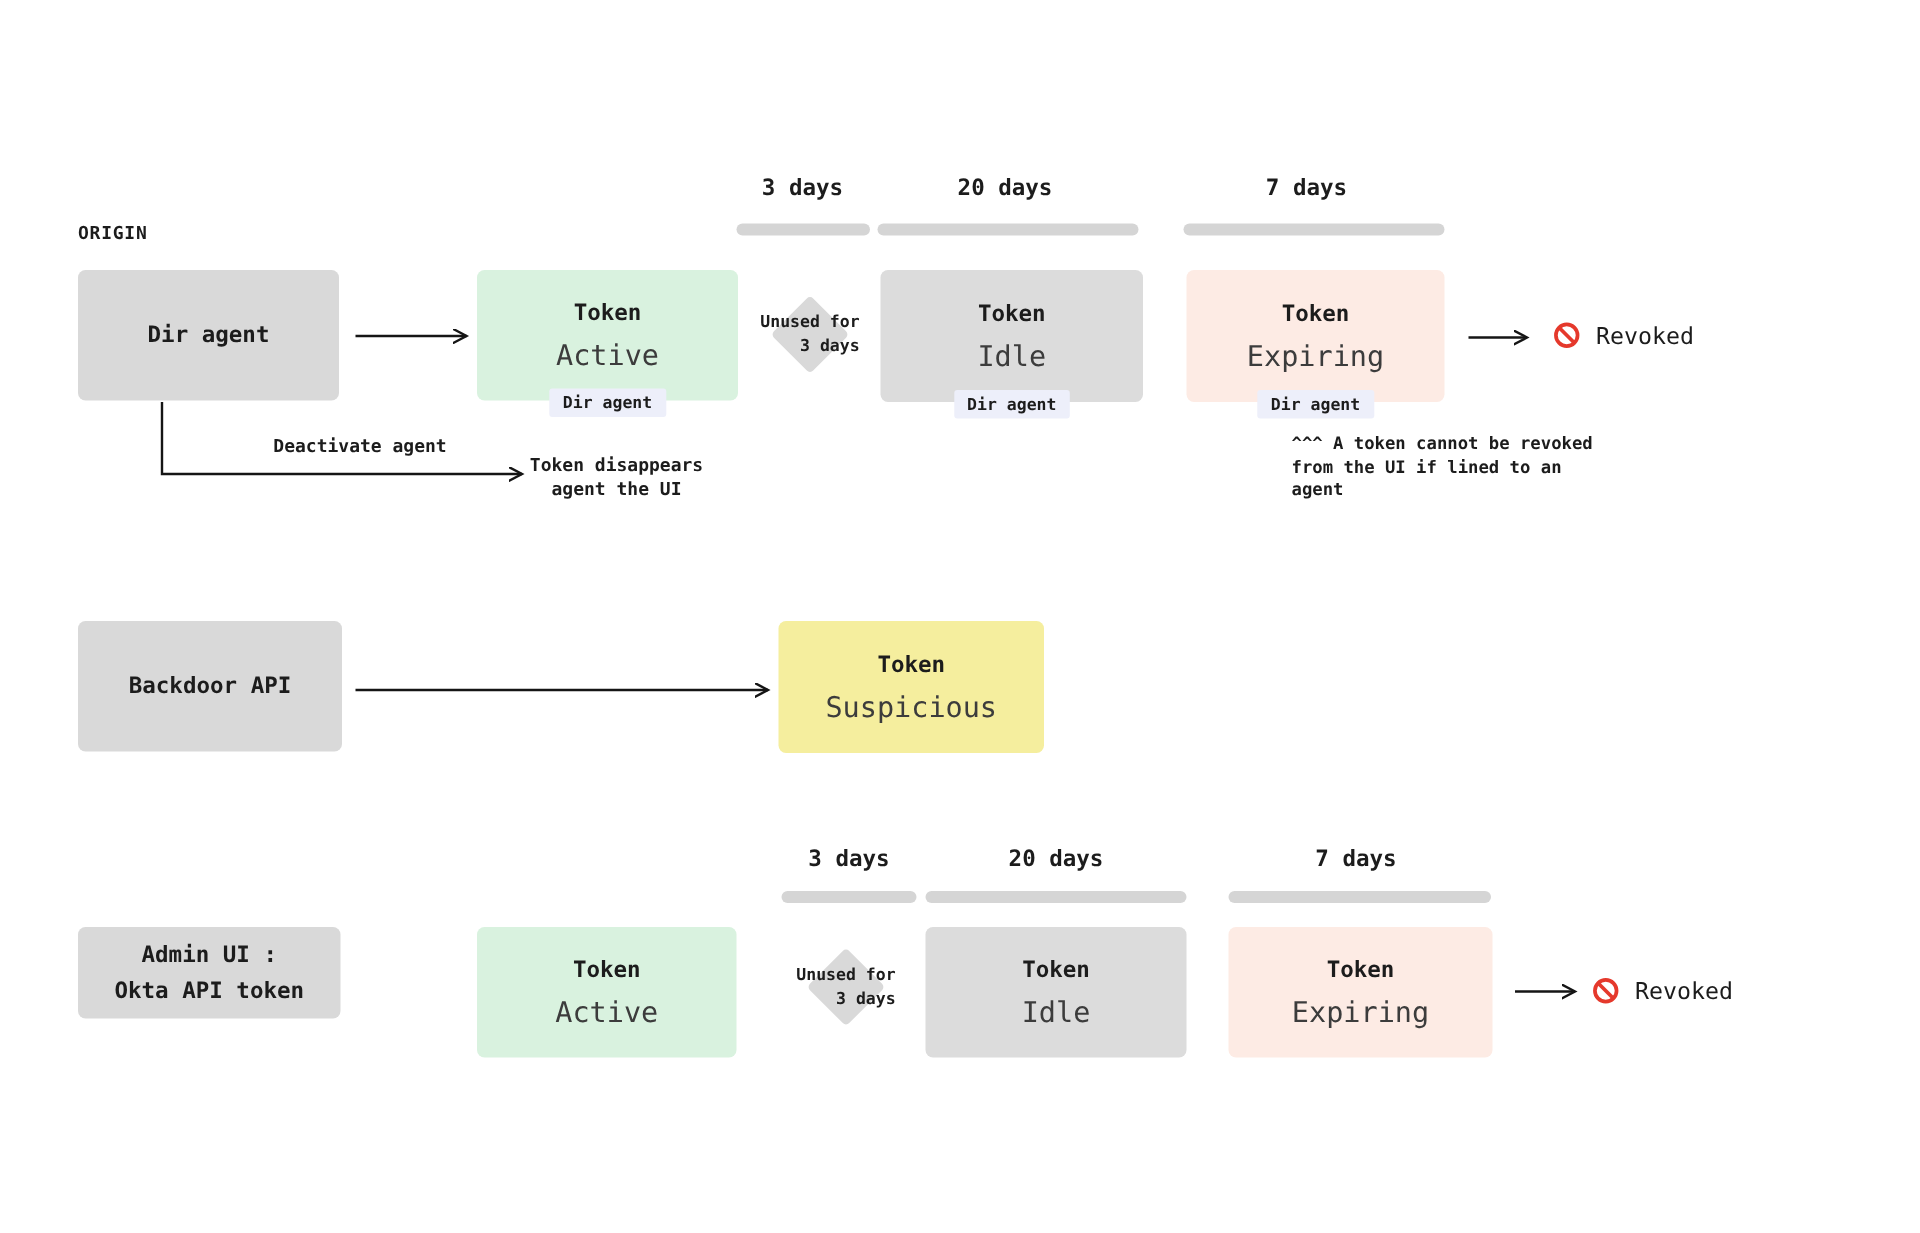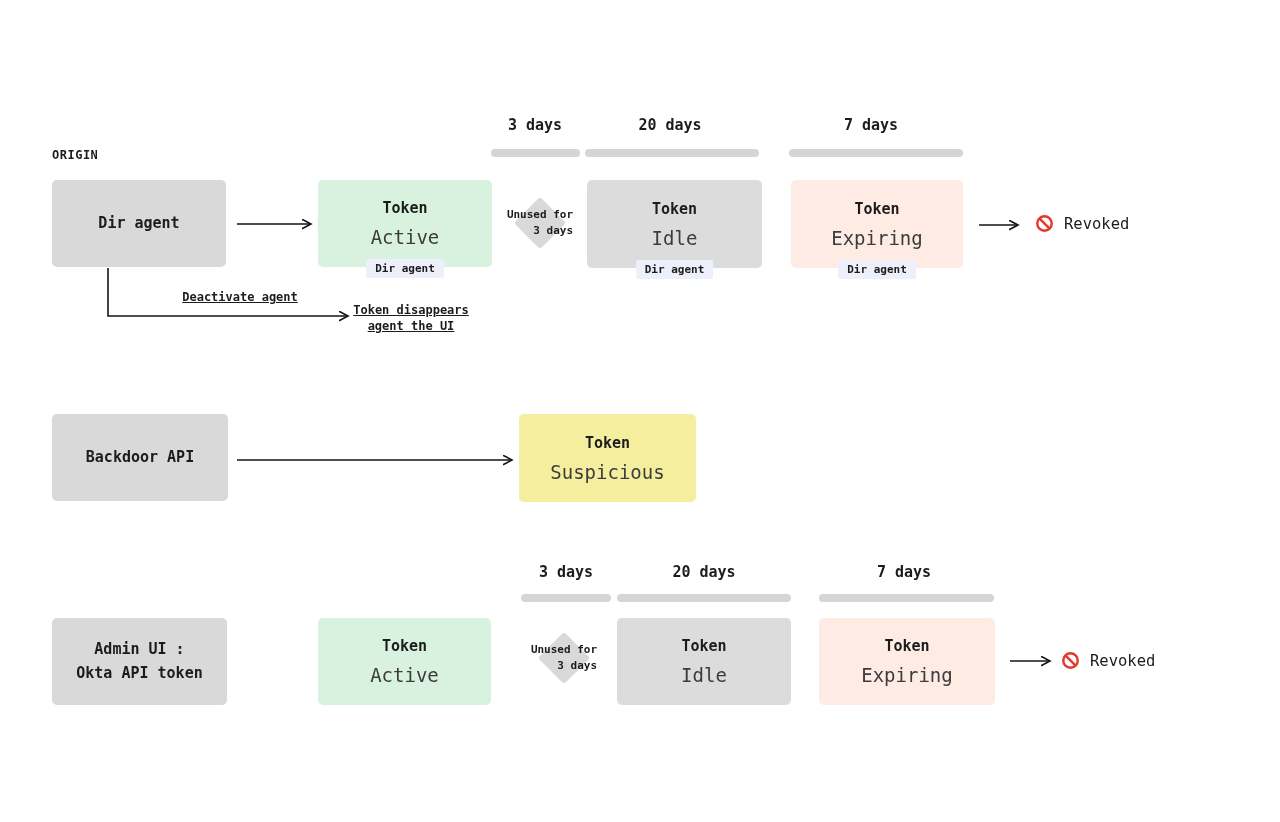--- a/index.html
+++ b/index.html
@@ -31,21 +31,21 @@
     white-space:nowrap;border-radius:2px;color:#1c1c1c;
   }
 
   .diamond{display:flex;align-items:center;justify-content:center;}
   .diamond-shape{
     position:absolute;left:50%;top:50%;width:37px;height:37px;
     transform:translate(-50%,-50%) rotate(45deg);background:#d9d9d9;border-radius:3px;
   }
   .diamond-text{position:relative;z-index:1;font-size:11px;font-weight:bold;line-height:1.45;text-align:right;}
 
-  .small-note{font-size:12px;font-weight:bold;line-height:1.3;text-align:center;text-decoration:underline;}
+  .small-note{font-size:12px;font-weight:bold;line-height:1.3;text-align:center;}
   .note-block{font-size:11.5px;font-weight:bold;line-height:15.5px;white-space:nowrap;}
 
   .revoked{display:flex;align-items:center;gap:10px;}
   .revoked .lbl{font-size:15.5px;font-weight:normal;}
   .no-icon{width:19px;height:19px;display:block;}
 </style>
 </head>
 <body>
 
 <div class="canvas">
@@ -110,39 +110,44 @@
     </svg>
     <span class="lbl">Revoked</span>
   </div>
 
   <div class="abs small-note" style="left:180px;top:290px;width:120px;">Deactivate agent</div>
   <div class="abs small-note" style="left:352px;top:303px;width:118px;">
     <div>Token disappears</div>
     <div>agent the UI</div>
   </div>
 
+  <div class="abs note-block" style="left:861px;top:288px;">
+    <div>^^^ A token cannot be revoked</div>
+    <div>from the UI if lined to an</div>
+    <div>agent</div>
+  </div>
 
   <div class="abs box src" style="left:52px;top:414px;width:176px;height:87px;">
     <span>Backdoor API</span>
   </div>
 
   <div class="abs box state state-suspicious" style="left:519px;top:414px;width:177px;height:88px;">
     <span class="title">Token</span>
     <span class="status">Suspicious</span>
   </div>
 
   <div class="abs dur-label" style="left:516px;top:563px;width:100px;">3 days</div>
   <div class="abs dur-label" style="left:644px;top:563px;width:120px;">20 days</div>
   <div class="abs dur-label" style="left:854px;top:563px;width:100px;">7 days</div>
 
   <div class="abs bar" style="left:521px;top:594px;width:90px;"></div>
   <div class="abs bar" style="left:617px;top:594px;width:174px;"></div>
   <div class="abs bar" style="left:819px;top:594px;width:175px;"></div>
 
-  <div class="abs box src" style="left:52px;top:618px;width:175px;height:87px;">
+  <div class="abs box src" style="left:52px;top:618px;width:175px;height:61px;">
     <span>Admin UI :</span>
     <span>Okta API token</span>
   </div>
 
   <div class="abs box state state-active" style="left:318px;top:618px;width:173px;height:87px;">
     <span class="title">Token</span>
     <span class="status">Active</span>
   </div>
 
   <div class="abs diamond" style="left:512px;top:631px;width:104px;height:54px;">

